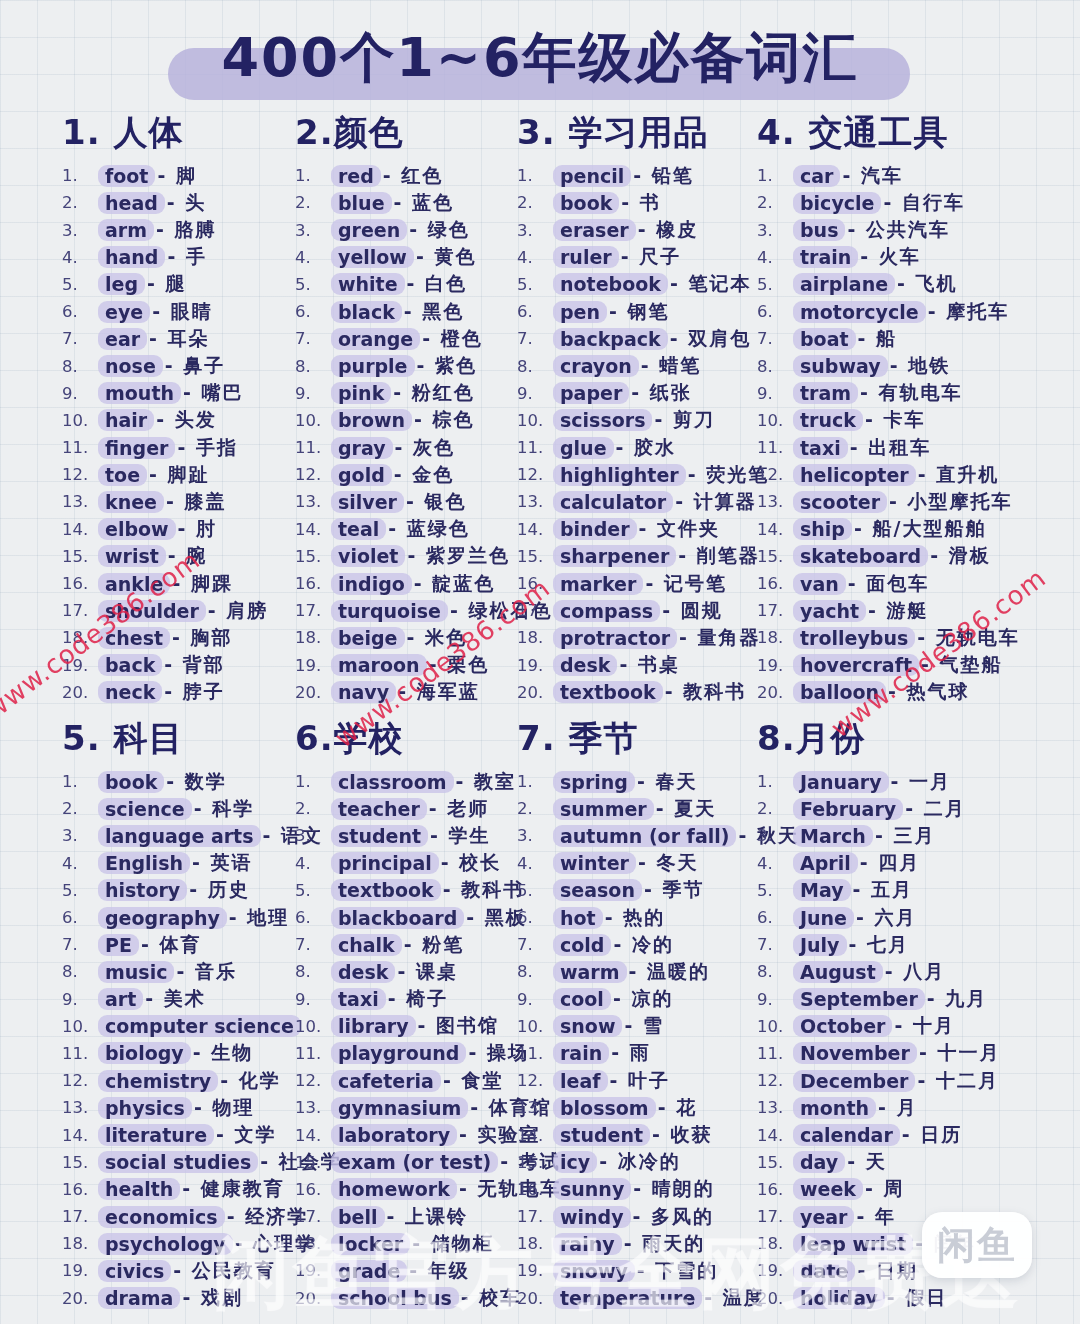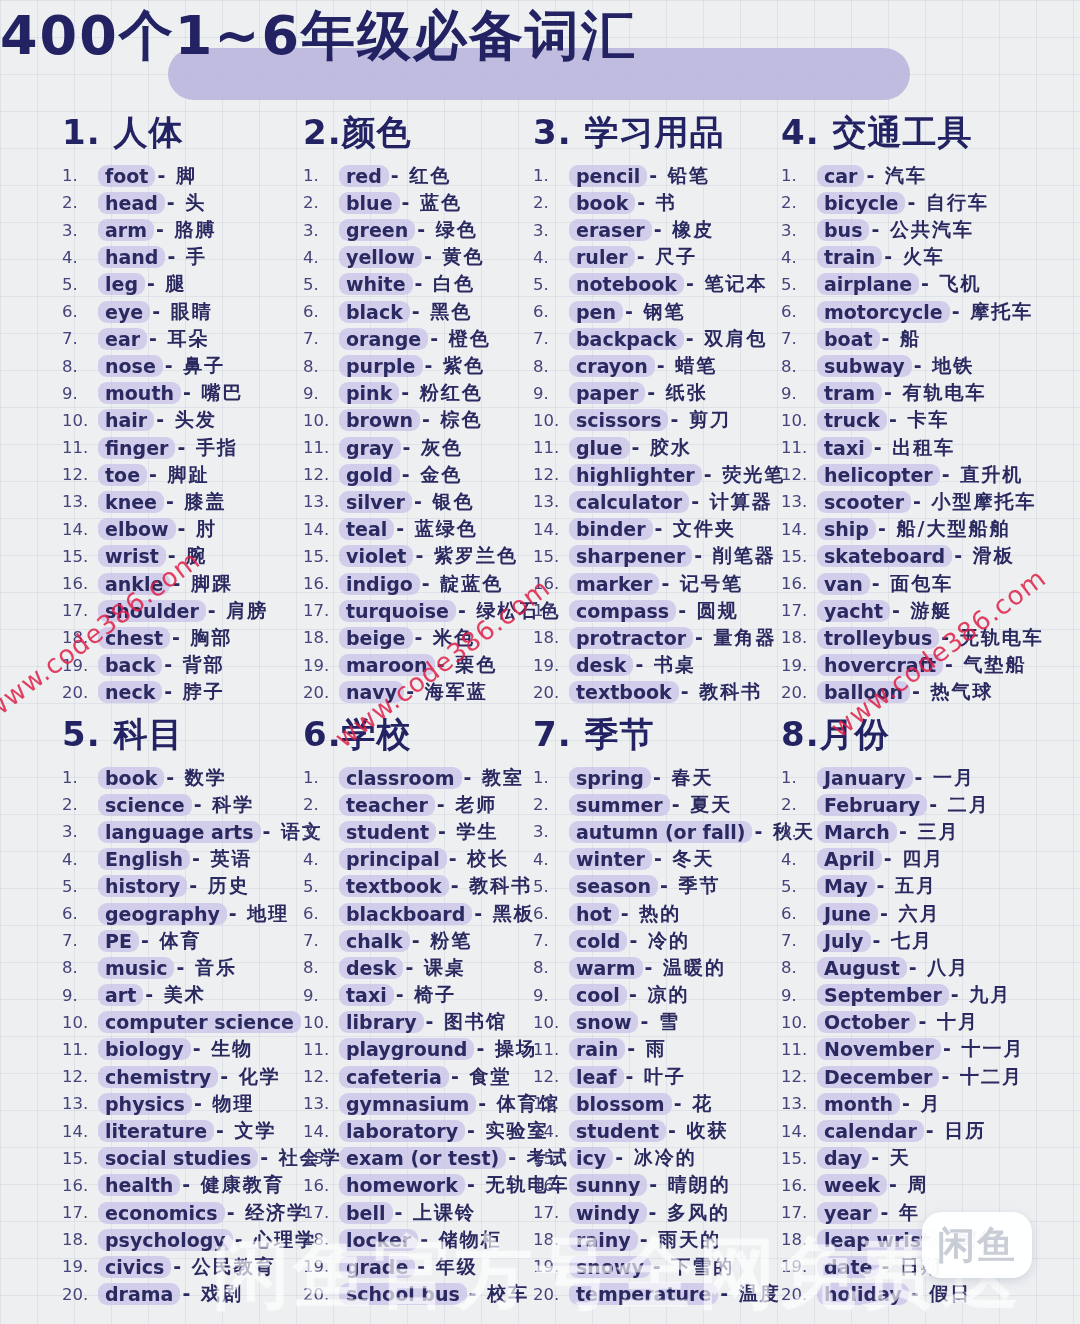--- a/index.html
+++ b/index.html
@@ -16,32 +16,32 @@
     color:#2a2960;
   }
   
   .title-wrap{position:relative;height:110px;}
   .title-hl{
     position:absolute;left:168px;top:48px;
     width:742px;height:52px;border-radius:26px;
     background:#b7b3dc;opacity:.85;
   }
   h1.title{
-    position:relative;margin:0;
-    text-align:left;
+    position:relative;margin:0;padding-top:22px;
+    text-align:center;
     font-size:54px;font-weight:800;letter-spacing:2px;
     color:#232263;z-index:1;
   }
   
   .grid{
     display:grid;
     grid-template-columns:233px 222px 240px 268px;
     column-gap:0;row-gap:12px;
     padding:2px 0 0 62px;
-    position:relative;z-index:1;gap:8px;
+    position:relative;z-index:1;
   }
   .section{overflow:visible;}
   h2.sec-title{
     margin:0 0 10px 0;
     font-size:34px;font-weight:800;letter-spacing:1px;
     color:#232263;line-height:1.18;white-space:nowrap;
   }
   ol.words{list-style:none;margin:0;padding:0;}
   ol.words li{
     height:27.2px;display:flex;align-items:center;

